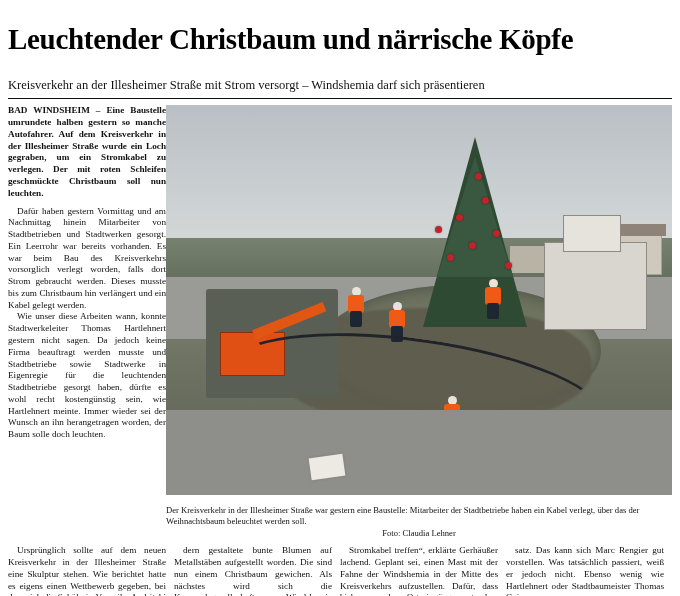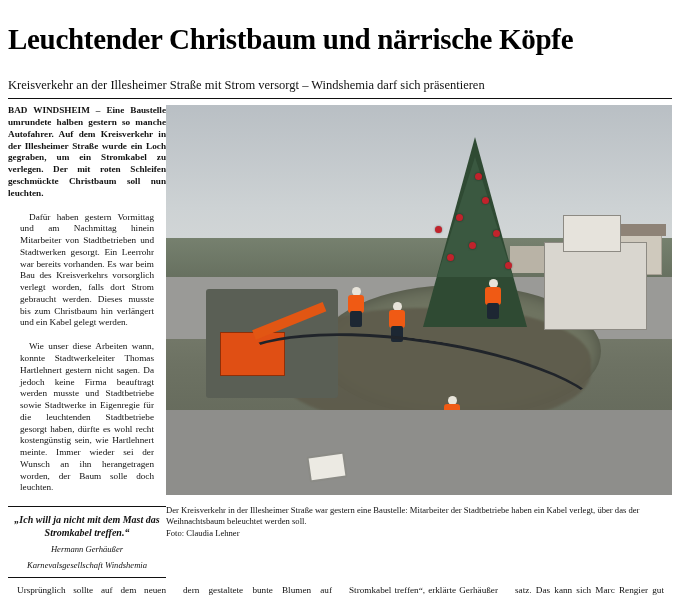--- a/index.html
+++ b/index.html
@@ -73,34 +73,35 @@
     font-size: 8.6px;
     line-height: 1.2;
     padding-top: 10px;
     color: #111;
   }
   .credit {
     font-size: 8.6px;
     line-height: 1.2;
     padding-top: 2px;
     color: #111;
+    text-align: center;
   }
 
   .lead {
     font-size: 9.2px;
     line-height: 1.28;
     font-weight: bold;
     text-align: justify;
     margin: 0 0 6px 0;
   }
   p.body-text {
     font-size: 9.2px;
     line-height: 1.28;
     text-align: justify;
-    margin: 12px;
+    margin: 0;
     text-indent: 9px;
   }
 
   .quote-box {
     margin-top: 9px;
     border-top: 1.5px solid #111;
     border-bottom: 1.5px solid #111;
     padding: 7px 2px 6px 2px;
     text-align: center;
   }
@@ -273,25 +274,20 @@
 
   <div class="body-area">
 
     <div class="top-section">
 
       <div class="col-lead">
         <p class="lead">BAD WINDSHEIM – Eine Baustelle umrundete halben gestern so manche Autofahrer. Auf dem Kreisverkehr in der Illesheimer Straße wurde ein Loch gegraben, um ein Stromkabel zu verlegen. Der mit roten Schleifen geschmückte Christbaum soll nun leuchten.</p>
         <p class="body-text">Dafür haben gestern Vormittag und am Nachmittag hinein Mitarbeiter von Stadtbetrieben und Stadtwerken gesorgt. Ein Leerrohr war bereits vorhanden. Es war beim Bau des Kreisverkehrs vorsorglich verlegt worden, falls dort Strom gebraucht werden. Dieses musste bis zum Christbaum hin verlängert und ein Kabel gelegt werden.</p>
         <p class="body-text">Wie unser diese Arbeiten wann, konnte Stadtwerkeleiter Thomas Hartlehnert gestern nicht sagen. Da jedoch keine Firma beauftragt werden musste und Stadtbetriebe sowie Stadtwerke in Eigenregie für die leuchtenden Stadtbetriebe gesorgt haben, dürfte es wohl recht kostengünstig sein, wie Hartlehnert meinte. Immer wieder sei der Wunsch an ihn herangetragen worden, der Baum solle doch leuchten.</p>
 
-        <div class="quote-box">
-          <div class="quote-text">„Ich will ja nicht mit dem Mast das Stromkabel treffen.“</div>
-          <div class="quote-attrib">Hermann Gerhäußer</div>
-          <div class="quote-attrib">Karnevalsgesellschaft Windshemia</div>
-        </div>
       </div>
 
       <div class="photo-wrap">
         <div class="photo">
           <div class="sky"></div>
           <div class="treeline"></div>
           <div class="bldg2"></div>
           <div class="bldg1"></div>
           <div class="ground"></div>
           <div class="road"></div>

